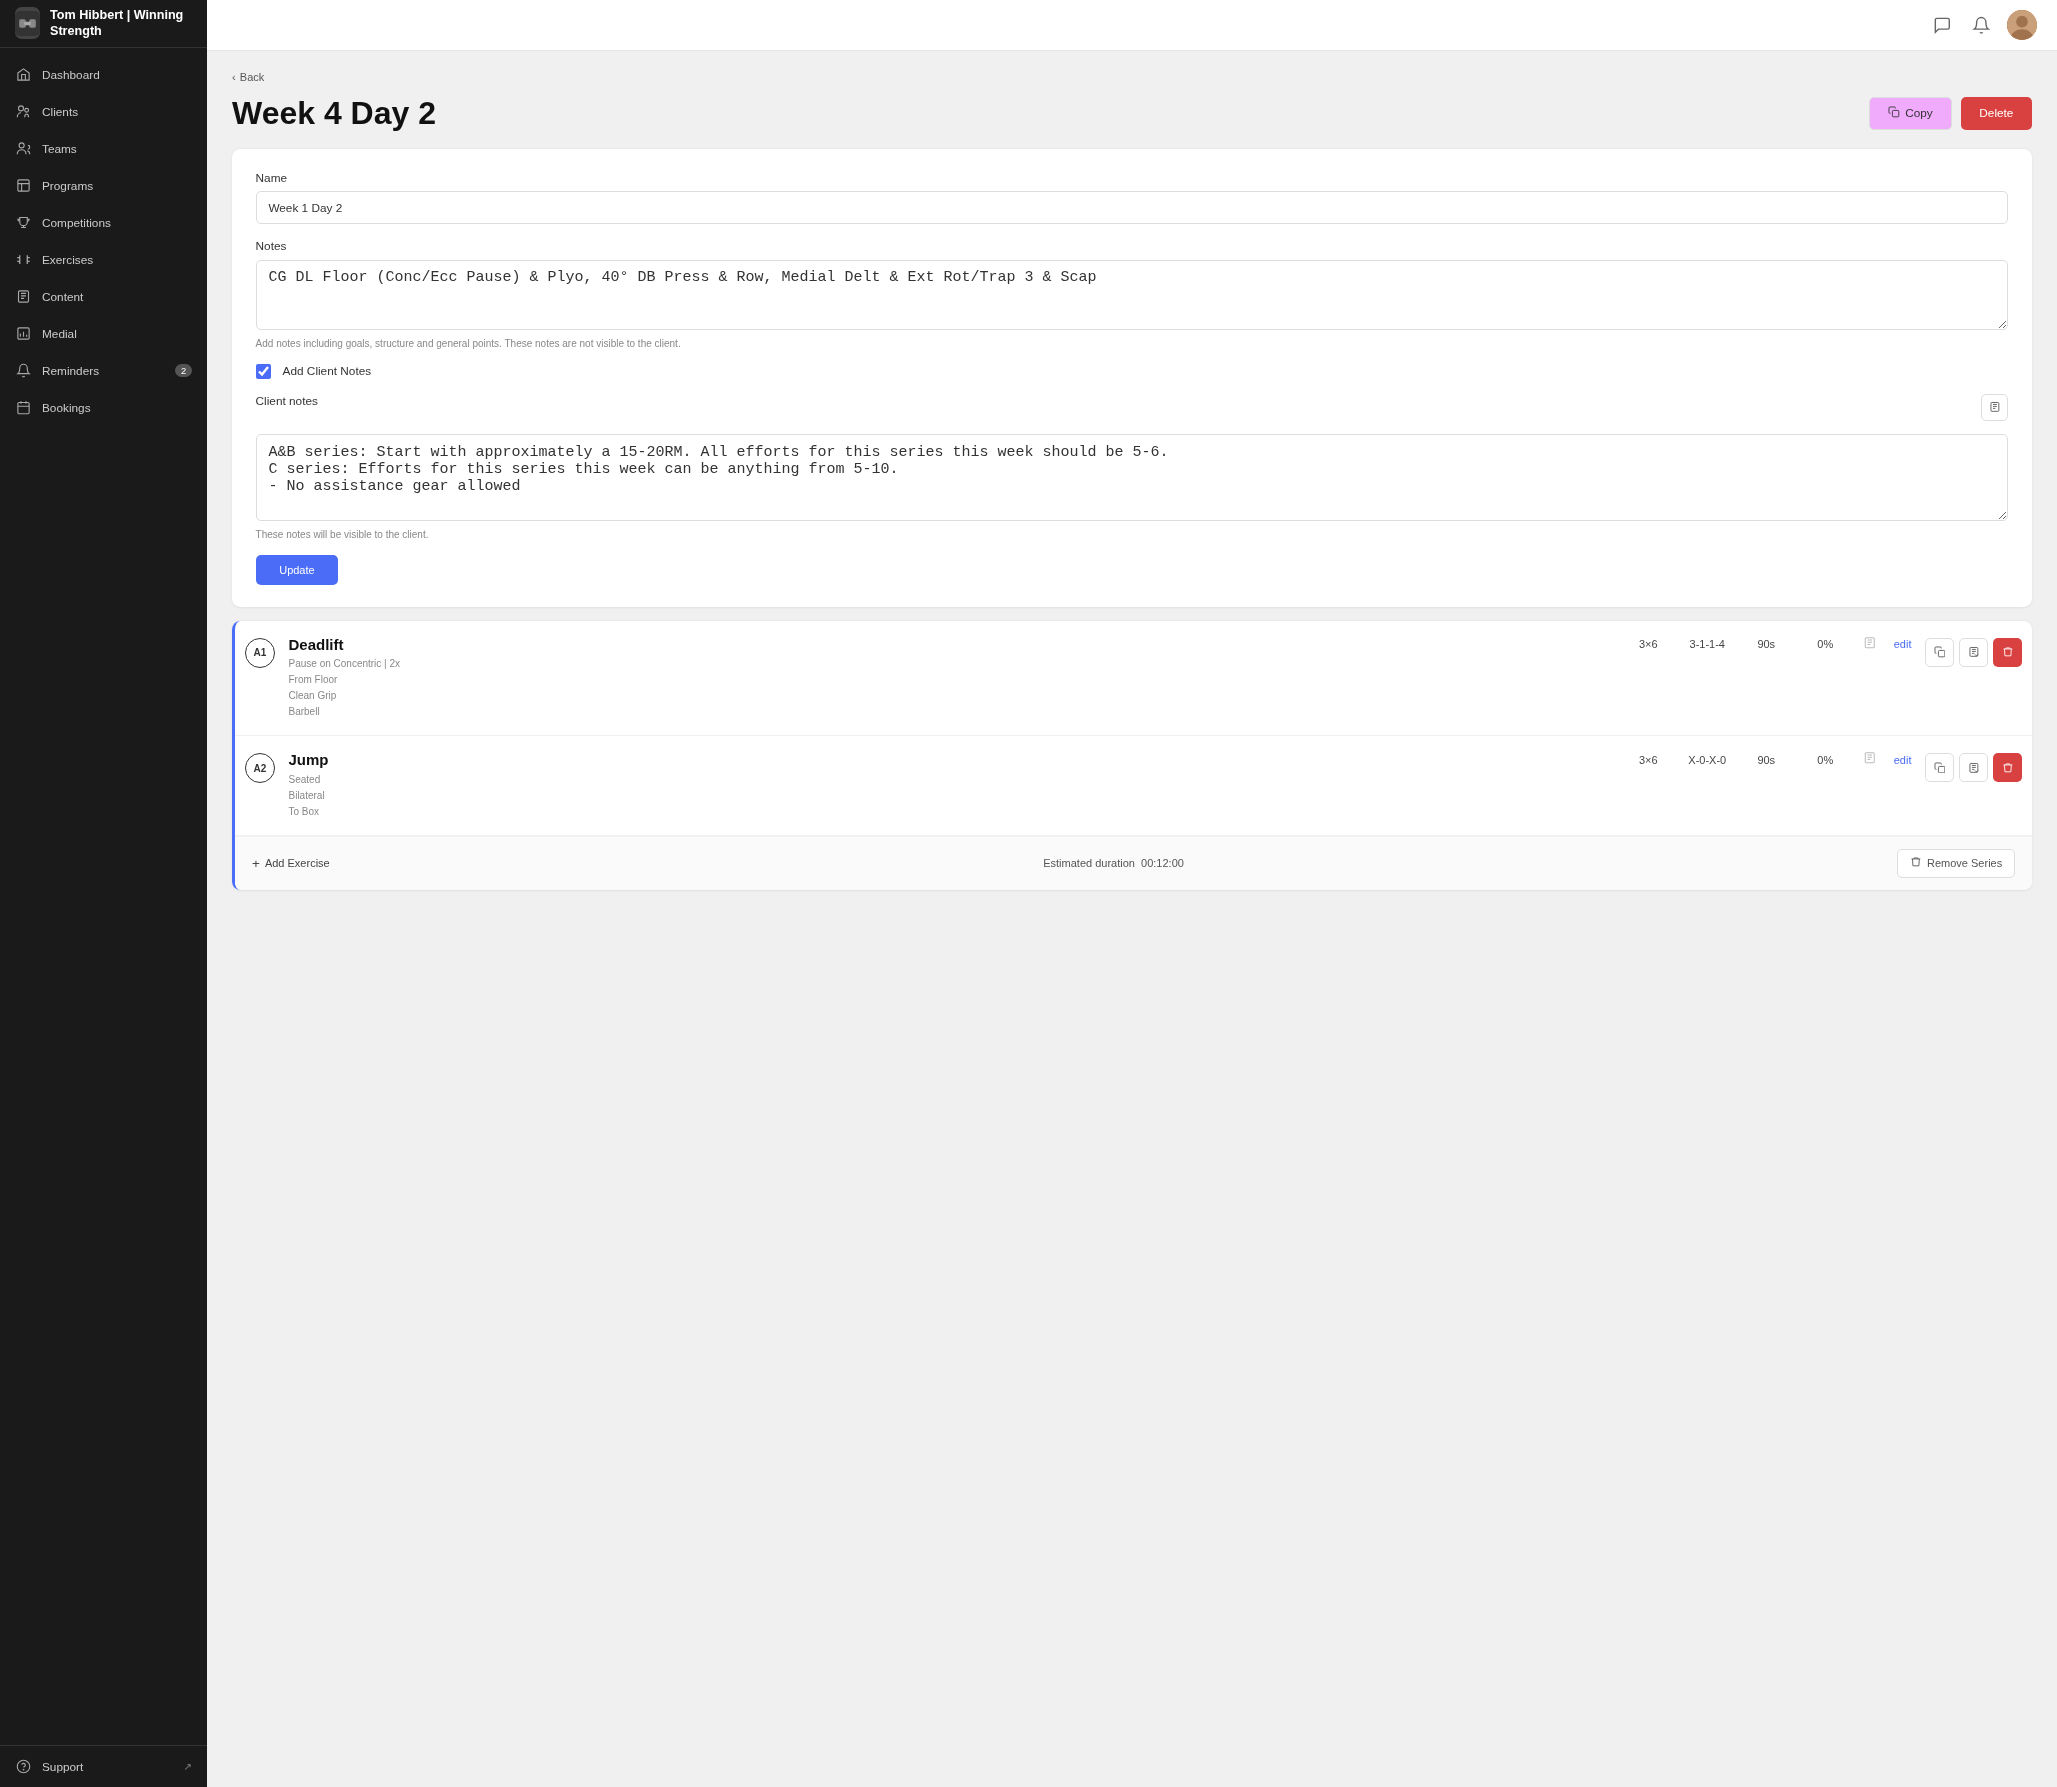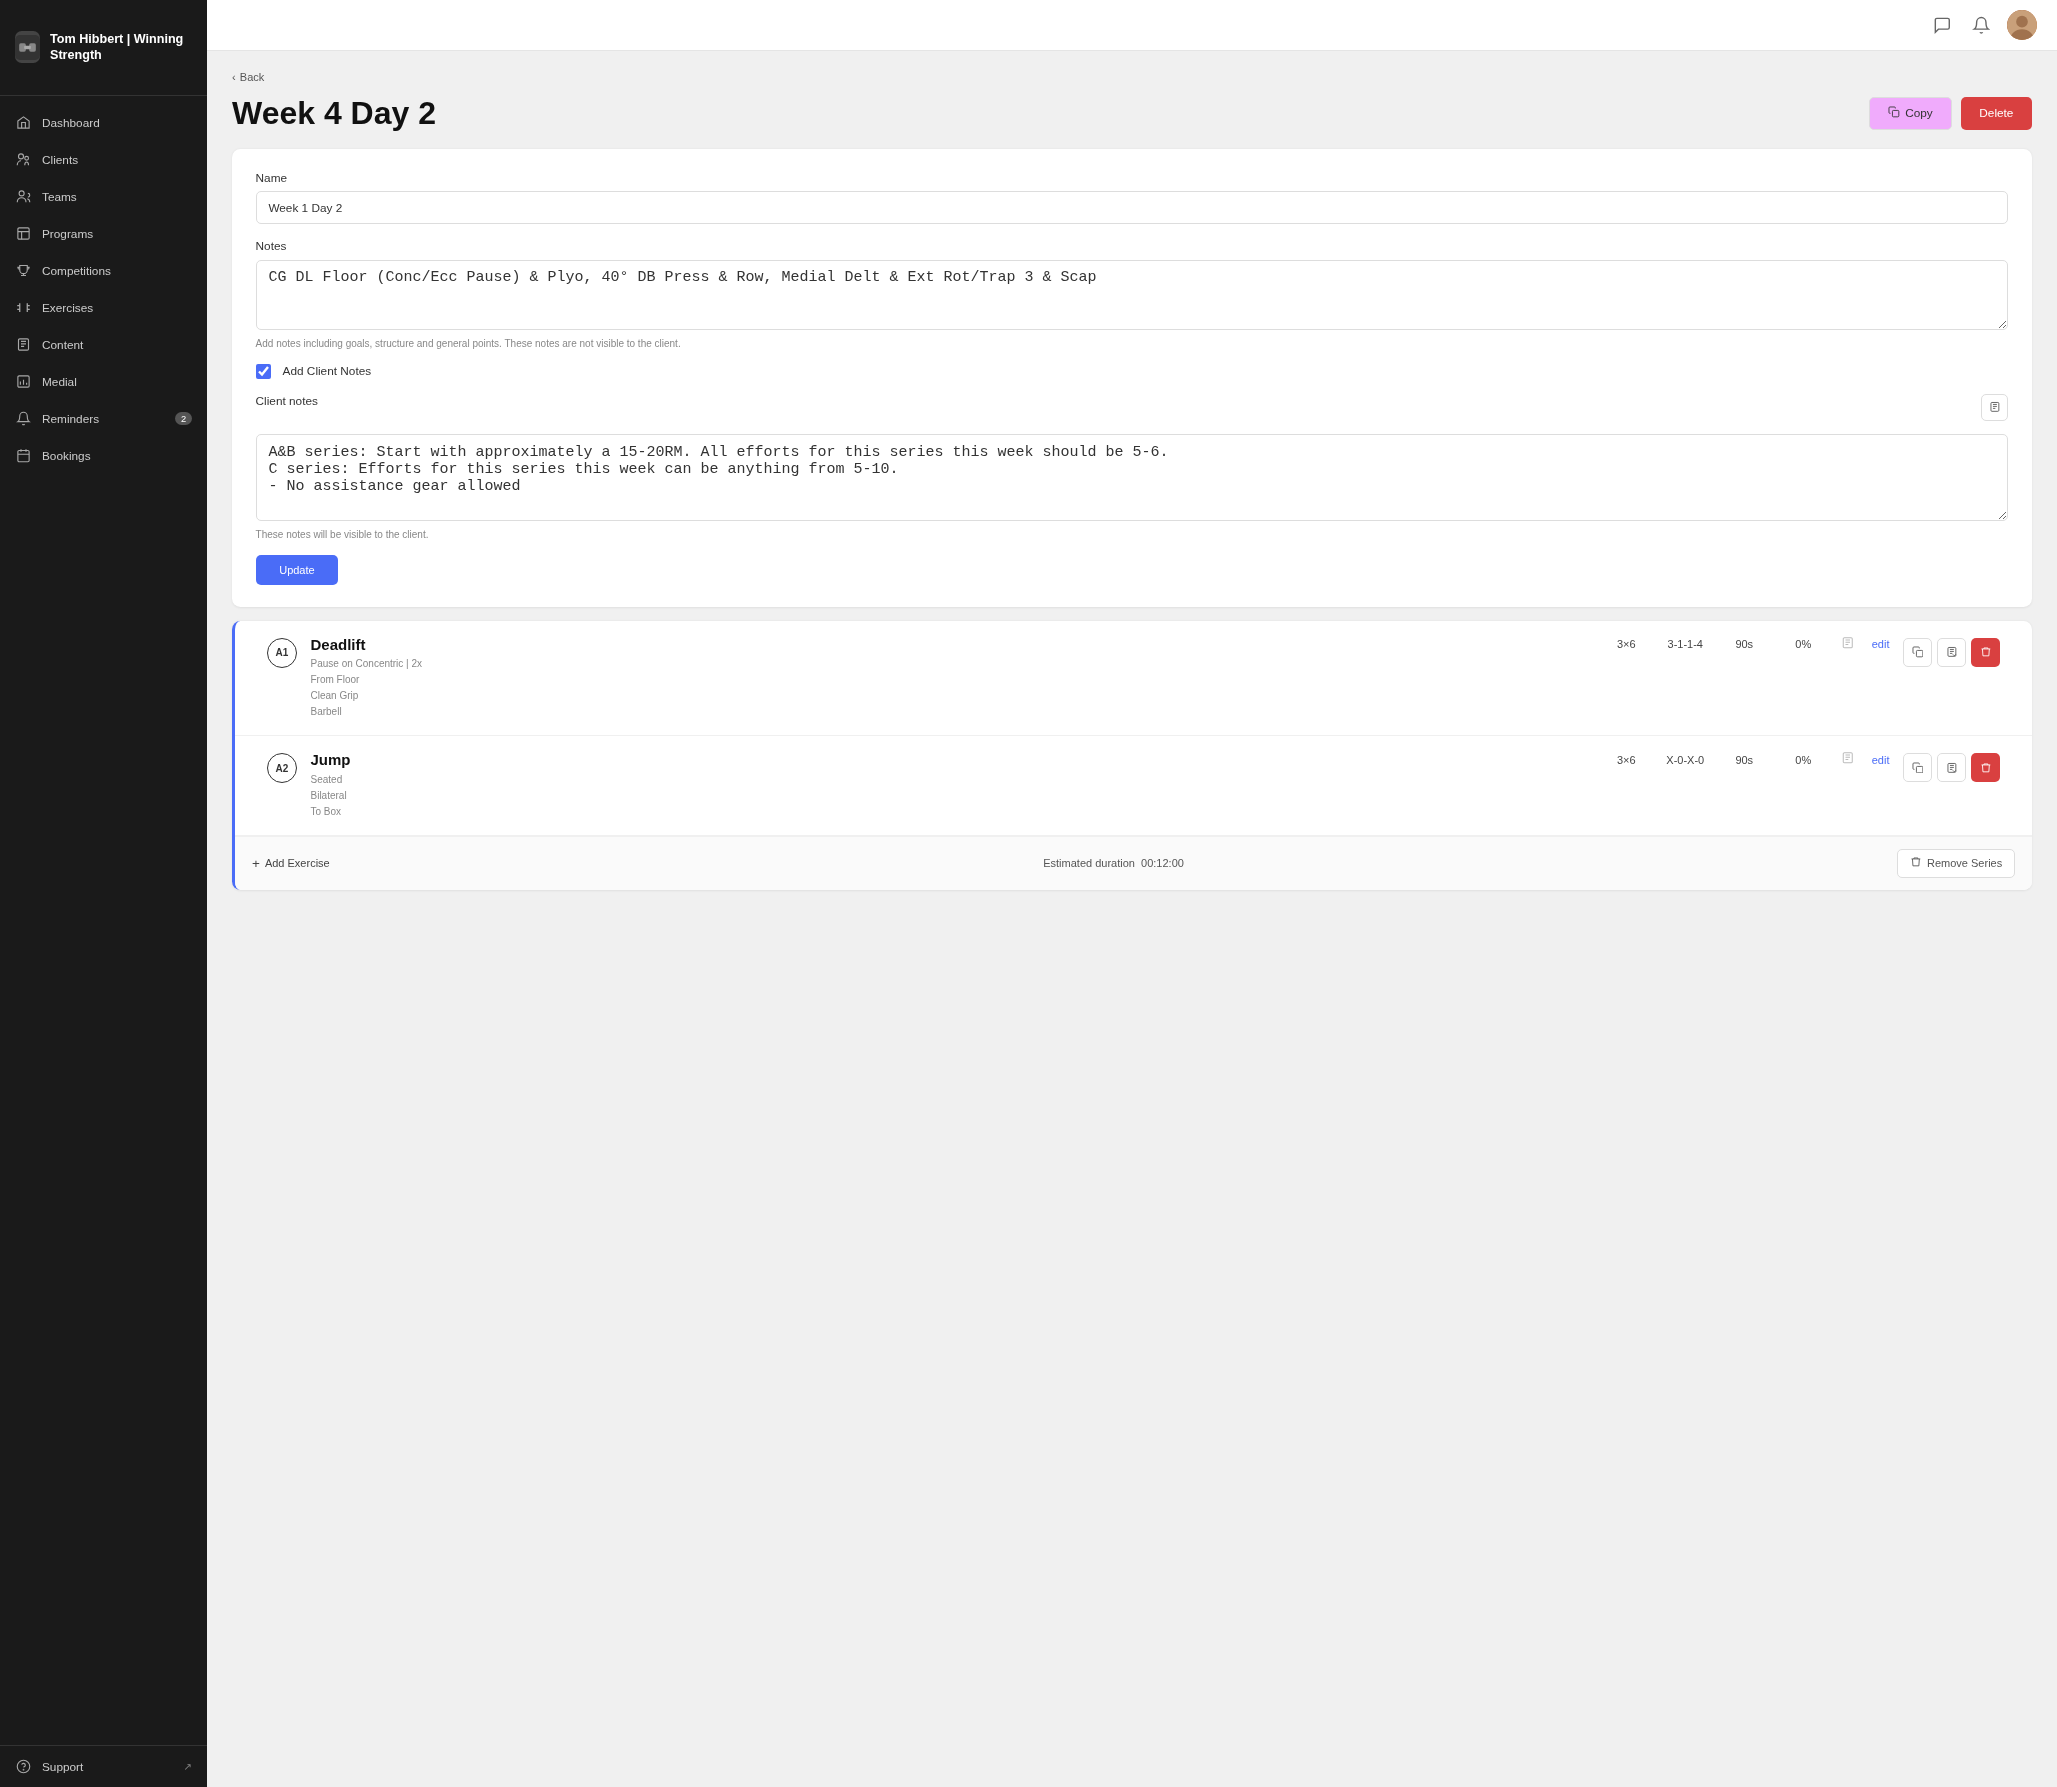--- a/index.html
+++ b/index.html
@@ -13,21 +13,21 @@
       color: #fff;
       display: flex;
       flex-direction: column;
       height: 100vh;
       overflow-y: auto;
     }
     .sidebar-header {
       display: flex;
       align-items: center;
       gap: 10px;
-      padding: 31px 15px;
+      padding: 7px 15px;
       border-bottom: 0.8px solid #333;
     }
     .sidebar-logo {
       width: 32px;
       height: 32px;
       background: #444;
       border-radius: 6.7px;
       display: flex; align-items: center; justify-content: center;
       font-size: 8.4px; color: #aaa; font-weight: bold;
     }
@@ -236,21 +236,21 @@
       border-radius: 8.4px;
       box-shadow: 0 0.8px 2.5px rgba(0,0,0,0.07);
       overflow: hidden;
       margin-bottom: 13.5px;
     }
     .series-border { border-left: 3.4px solid #4a6cf7; }
 
     .exercise-row {
       display: flex;
       align-items: flex-start;
-      padding: 15px 32px;
+      padding: 15px 10px;
       border-bottom: 0.8px solid #f0f0f0;
       gap: 13.5px;
     }
     .exercise-row:last-of-type { border-bottom: none; }
 
     .series-badge {
       width: 30px; height: 30px;
       border-radius: 50%;
       border: 1.7px solid #333;
       display: flex; align-items: center; justify-content: center;

